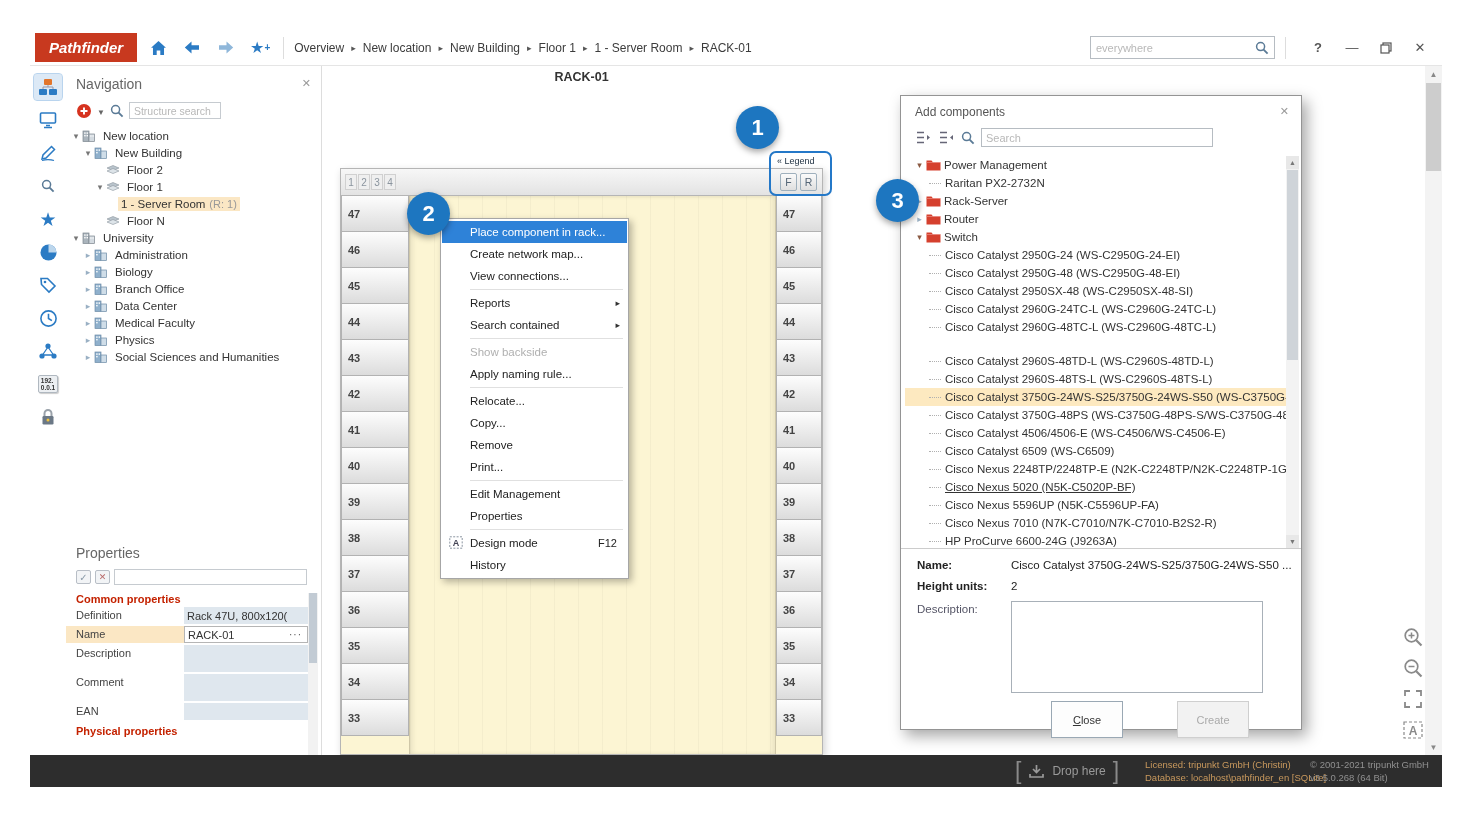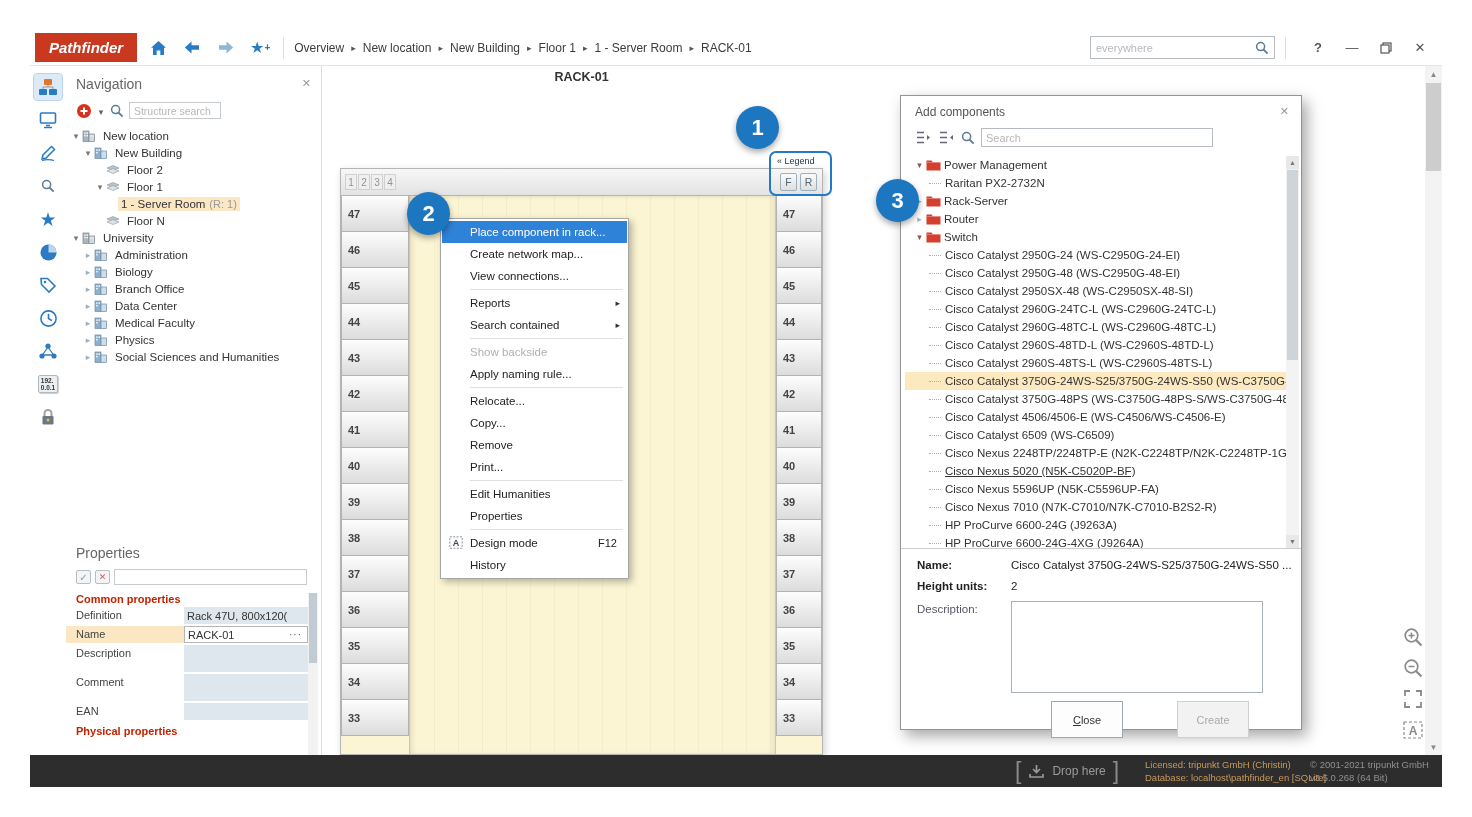--- a/index.html
+++ b/index.html
@@ -634,21 +634,21 @@
         <span>Copy...</span>
       </div>
       <div class="menu-item">
         <span>Remove</span>
       </div>
       <div class="menu-item">
         <span>Print...</span>
       </div>
       <div class="menu-sep"></div>
       <div class="menu-item">
-        <span>Edit Humanities</span>
+        <span>Edit Management</span>
       </div>
       <div class="menu-item">
         <span>Properties</span>
       </div>
       <div class="menu-sep"></div>
       <div class="menu-item">
         <span class="menu-icon"><svg width="14" height="13" viewBox="0 0 14 13">
             <rect x=".8" y=".8" width="12.4" height="11.4" fill="none" stroke="#8a94a0" stroke-width="1" stroke-dasharray="2 1.4"></rect>
             <text x="7" y="9.8" font-size="9" font-weight="bold" fill="#445" text-anchor="middle">A</text>
           </svg></span>
@@ -742,21 +742,21 @@
           <span class="ac-label">Cisco Catalyst 2950SX-48 (WS-C2950SX-48-SI)</span>
         </div>
         <div class="ac-row" style="padding-left: 24px;">
           <span class="ac-dash"></span>
           <span class="ac-label">Cisco Catalyst 2960G-24TC-L (WS-C2960G-24TC-L)</span>
         </div>
         <div class="ac-row" style="padding-left: 24px;">
           <span class="ac-dash"></span>
           <span class="ac-label">Cisco Catalyst 2960G-48TC-L (WS-C2960G-48TC-L)</span>
         </div>
-        <div class="ac-row" style="padding-left: 24px;">
+        <div class="ac-row" style="padding-left: 24px; margin-top: 16px;">
           <span class="ac-dash"></span>
           <span class="ac-label">Cisco Catalyst 2960S-48TD-L (WS-C2960S-48TD-L)</span>
         </div>
         <div class="ac-row" style="padding-left: 24px;">
           <span class="ac-dash"></span>
           <span class="ac-label">Cisco Catalyst 2960S-48TS-L (WS-C2960S-48TS-L)</span>
         </div>
         <div class="ac-row selected" style="padding-left: 24px;">
           <span class="ac-dash"></span>
           <span class="ac-label">Cisco Catalyst 3750G-24WS-S25/3750G-24WS-S50 (WS-C3750G-</span>

